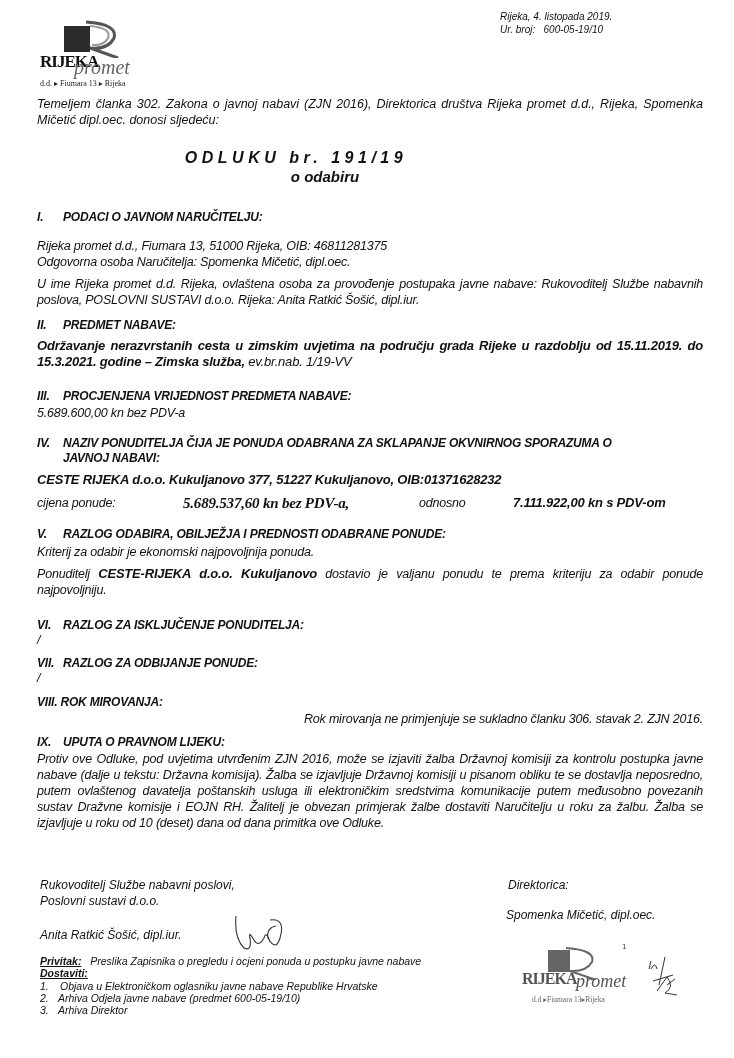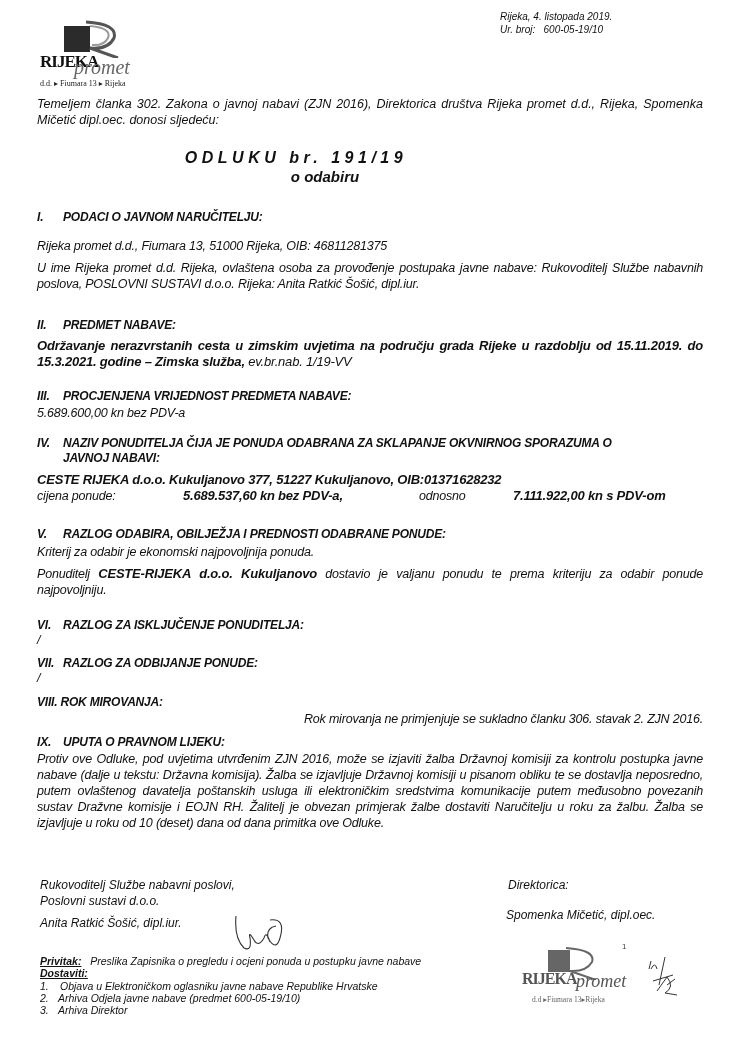--- a/index.html
+++ b/index.html
@@ -57,20 +57,21 @@
 <div class="abs p intro just">Temeljem članka 302. Zakona o javnoj nabavi (ZJN 2016), Direktorica društva Rijeka promet d.d., Rijeka, Spomenka Mičetić dipl.oec. donosi sljedeću:</div>
 
 <div class="abs title1">ODLUKU br. 191/19</div>
 <div class="abs title2">o odabiru</div>
 
 <div class="abs body-l" style="top:210px;">
   <div class="sec-h cond">
     <span class="num">I.</span><span>PODACI O JAVNOM NARUČITELJU:</span>
   </div>
   <div class="p cond" style="margin-top:14px;">Rijeka promet d.d., Fiumara 13, 51000 Rijeka, OIB: 46811281375</div>
+  <div class="p cond">Odgovorna osoba Naručitelja: Spomenka Mičetić, dipl.oec.</div>
   <div class="p cond just" style="margin-top:6px;">U ime Rijeka promet d.d. Rijeka, ovlaštena osoba za provođenje postupaka javne nabave: Rukovoditelj Službe nabavnih poslova, POSLOVNI SUSTAVI d.o.o. Rijeka: Anita Ratkić Šošić, dipl.iur.</div>
 </div>
 
 <div class="abs body-l" style="top:318px;">
   <div class="sec-h cond">
     <span class="num">II.</span><span>PREDMET NABAVE:</span>
   </div>
   <div class="p cond just" style="margin-top:6px;font-size:13px;">
     <span class="b">Održavanje nerazvrstanih cesta u zimskim uvjetima na području grada Rijeke u razdoblju od 15.11.2019. do 15.3.2021. godine – Zimska služba,</span><span> ev.br.nab. 1/19-VV</span>
   </div>
@@ -82,23 +83,23 @@
   </div>
   <div class="p cond" style="margin-top:2px;">5.689.600,00 kn bez PDV-a</div>
 </div>
 
 <div class="abs body-l" style="top:436px;">
   <div class="sec-h cond" style="line-height:15px;">
     <span class="num">IV.</span><span>NAZIV PONUDITELJA ČIJA JE PONUDA ODABRANA ZA SKLAPANJE OKVNIRNOG SPORAZUMA O</span><br>
     <span class="num"></span><span>JAVNOJ NABAVI:</span>
   </div>
   <div class="p cond b" style="margin-top:6px;font-size:13px;">CESTE RIJEKA d.o.o. Kukuljanovo 377, 51227 Kukuljanovo, OIB:01371628232</div>
-  <div class="p cond" style="margin-top:0;position:relative;height:16px;">
+  <div class="p cond" style="margin-top:7px;position:relative;height:16px;">
     <span style="position:absolute;left:0;">cijena ponude:</span>
-    <span class="b" style="position:absolute;left:146px;font-size:13px;">5.689.537,60  kn bez PDV-a,</span>
+    <span class="b" style="position:absolute;left:146px;font-size:15px;font-family:Liberation Serif, serif;">5.689.537,60  kn bez PDV-a,</span>
     <span style="position:absolute;left:382px;">odnosno</span>
     <span class="b" style="position:absolute;left:476px;font-size:13px;">7.111.922,00  kn s PDV-om</span>
   </div>
 </div>
 
 <div class="abs body-l" style="top:527px;">
   <div class="sec-h cond">
     <span class="num">V.</span><span>RAZLOG ODABIRA, OBILJEŽJA I PREDNOSTI ODABRANE PONUDE:</span>
   </div>
   <div class="p cond" style="margin-top:3px;">Kriterij za odabir je ekonomski najpovoljnija ponuda.</div>
@@ -131,21 +132,21 @@
 <div class="abs body-l" style="top:735px;">
   <div class="sec-h cond">
     <span class="num">IX.</span><span>UPUTA O PRAVNOM LIJEKU:</span>
   </div>
   <div class="p cond just" style="margin-top:2px;line-height:16px;">Protiv ove Odluke, pod uvjetima utvrđenim ZJN 2016, može se izjaviti žalba Državnoj komisiji za kontrolu postupka javne nabave (dalje u tekstu: Državna komisija). Žalba se izjavljuje Državnoj komisiji u pisanom obliku te se dostavlja neposredno, putem ovlaštenog davatelja poštanskih usluga ili elektroničkim sredstvima komunikacije putem međusobno povezanih sustav Dražvne komisije i EOJN RH. Žalitelj je obvezan primjerak žalbe dostaviti Naručitelju u roku za žalbu. Žalba se izjavljuje u roku od 10 (deset) dana od dana primitka ove Odluke.</div>
 </div>
 
 <div class="abs sig" style="left:40px;top:877px;">
   <div>Rukovoditelj Službe nabavni poslovi,</div>
   <div>Poslovni sustavi d.o.o.</div>
-  <div style="margin-top:6px;">Anita Ratkić Šošić, dipl.iur.</div>
+  <div style="margin-top:18px;">Anita Ratkić Šošić, dipl.iur.</div>
 </div>
 <svg class="abs" style="left:230px;top:908px;" width="60" height="48">
   <path d="M6 8 Q4 30 14 40 Q22 44 20 30 Q18 22 24 32 Q28 40 34 30 Q36 22 40 34 M40 12 Q56 10 50 30 Q46 44 38 30 Q36 20 46 18" fill="none" stroke="#333" stroke-width="1.1"></path>
 </svg>
 
 <div class="abs sig" style="left:508px;top:877px;">
   <div>Direktorica:</div>
 </div>
 <div class="abs sig" style="left:506px;top:907px;">Spomenka Mičetić, dipl.oec.</div>
 

